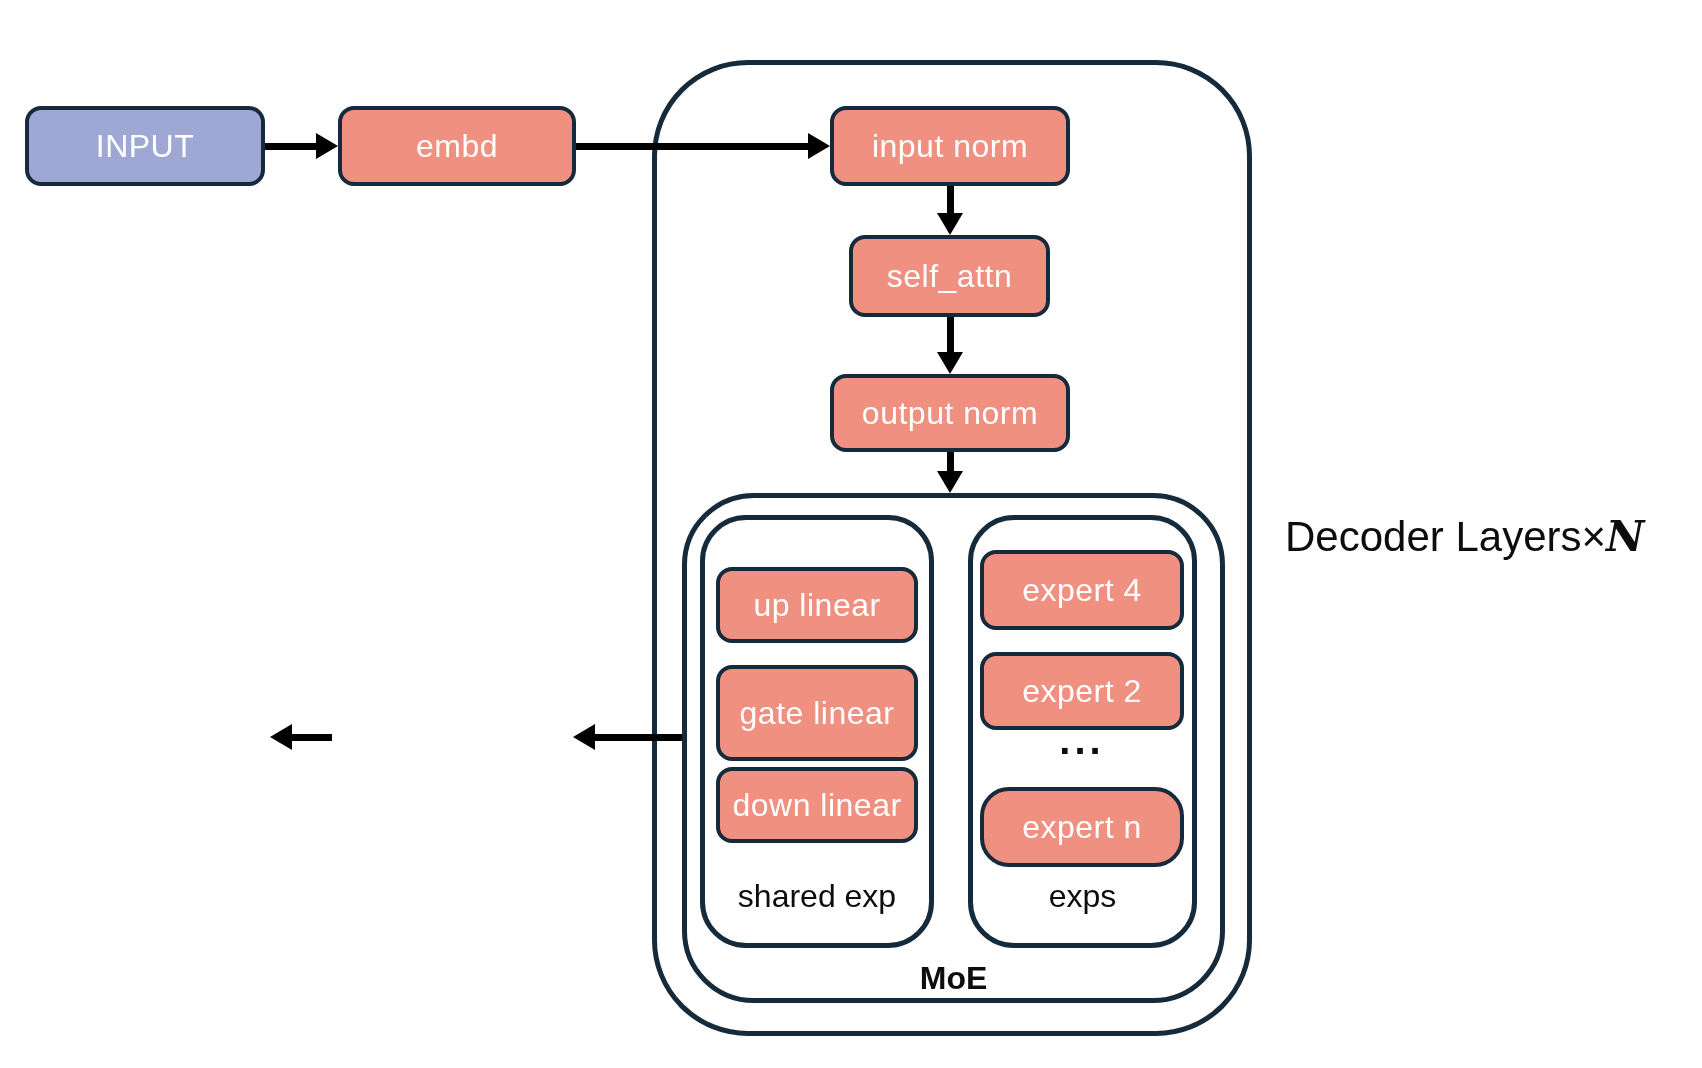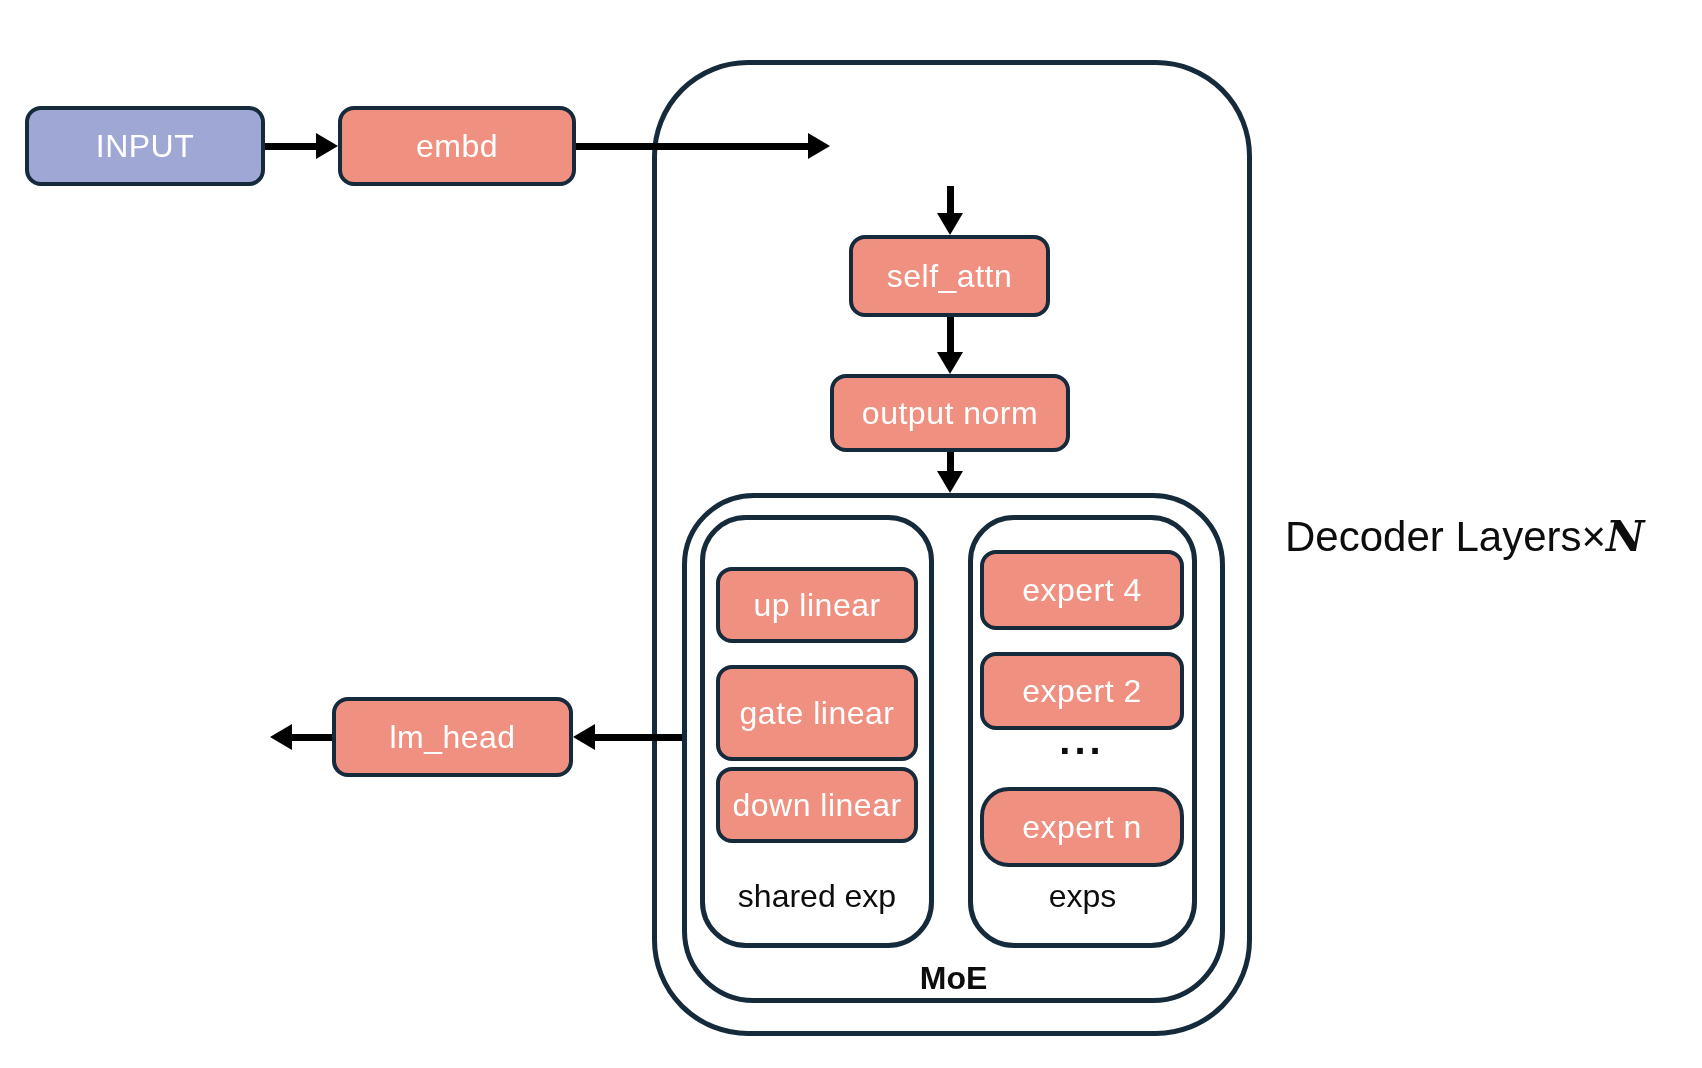--- a/index.html
+++ b/index.html
@@ -154,30 +154,30 @@
       <div class="shaft"></div>
       <div class="head"></div>
     </div>
   <div class="arrow h left a7">
       <div class="shaft"></div>
       <div class="head"></div>
     </div>
 
   <div class="node io n-input">INPUT</div>
   <div class="node n-embd">embd</div>
+  <div class="node n-input-norm">input norm</div>
   <div class="node n-self-attn">self_attn</div>
   <div class="node n-output-norm">output norm</div>
   <div class="node n-up-linear">up linear</div>
   <div class="node n-gate-linear">gate linear</div>
   <div class="node n-down-linear">down linear</div>
   <div class="node n-expert-1">expert 4</div>
   <div class="node n-expert-2">expert 2</div>
   <div class="ellipsis">...</div>
   <div class="node n-expert-n">expert n</div>
-  <div class="node n-lm-head">lm_head</div>
 
   <div class="clabel l-shared">shared exp</div>
   <div class="clabel l-exps">exps</div>
   <div class="clabel l-moe">MoE</div>
 
   <div class="annotation"><span>Decoder Layers×</span><span class="nvar">N</span></div>
 
 </div>
 
 </body></html>

